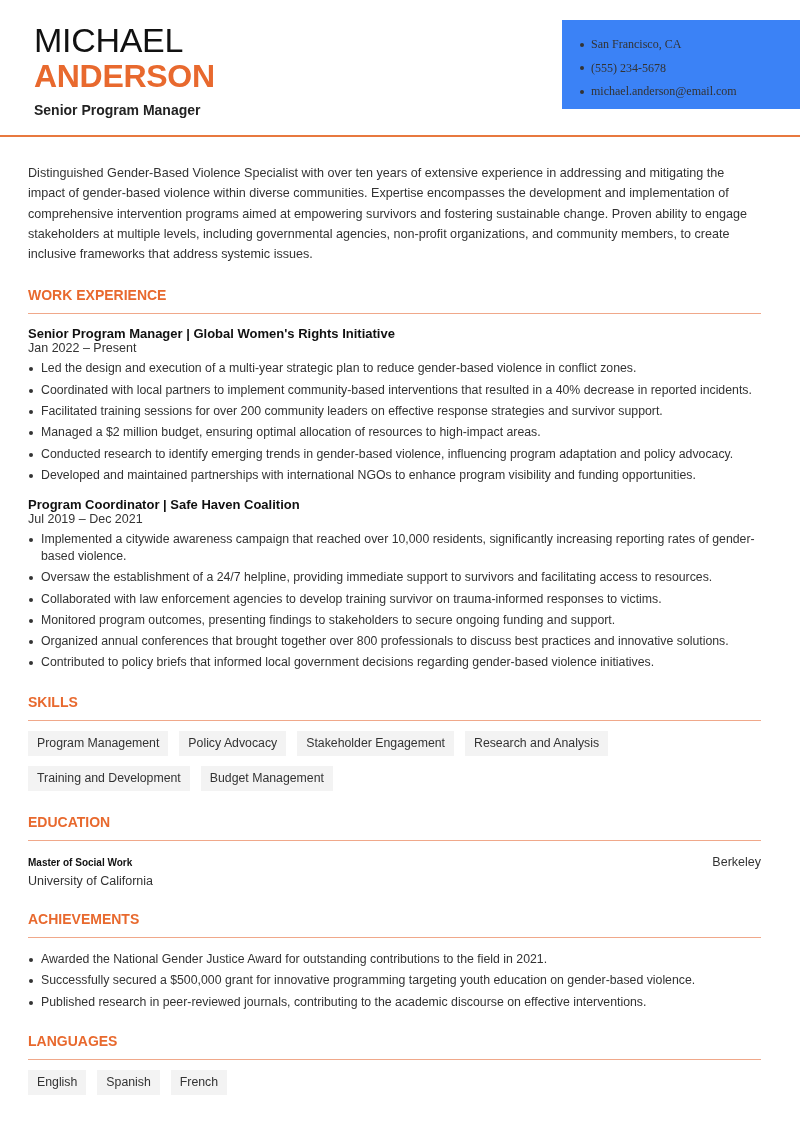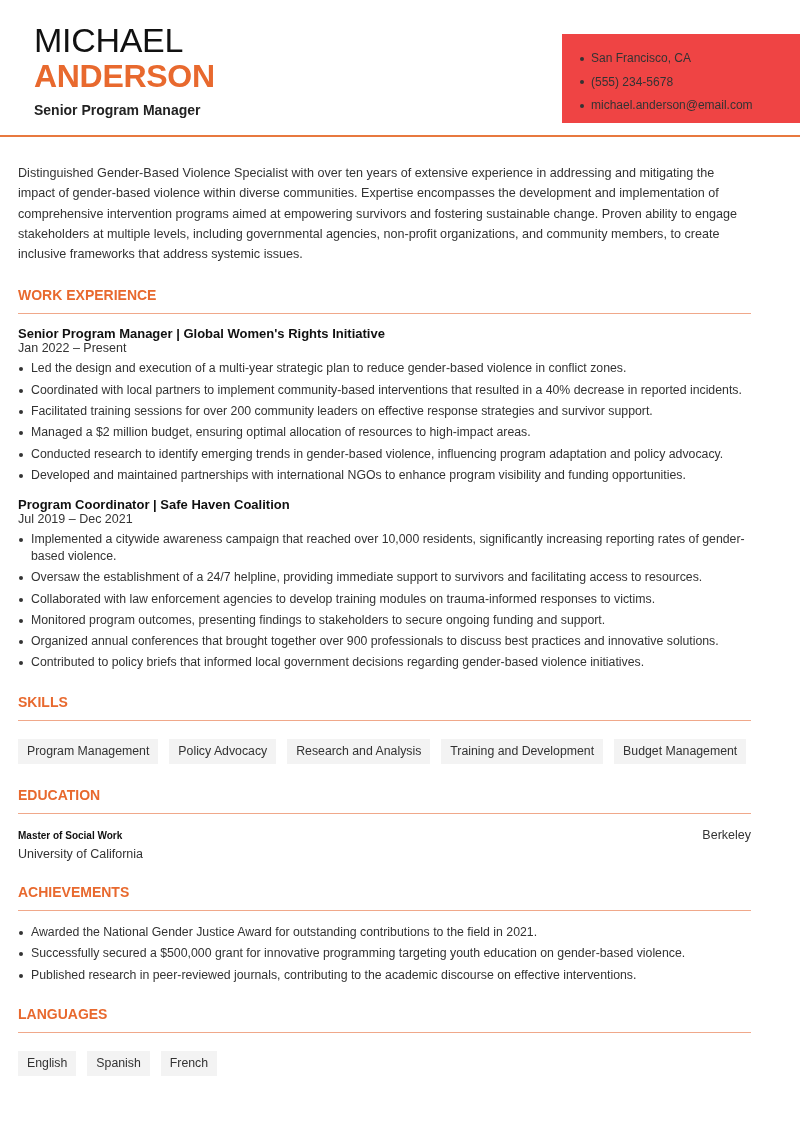--- a/index.html
+++ b/index.html
@@ -5,41 +5,41 @@
   * { box-sizing: border-box; margin: 0; padding: 0; }
   html, body { width: 800px; height: 1130px; background: #ffffff; overflow: hidden; }
   body { font-family: "Liberation Sans", "DejaVu Sans", sans-serif; color: #333333; position: relative; }
 
   .header { position: relative; height: 137px; border-bottom: 2px solid #e8793f; }
   .name-block { position: absolute; left: 34px; top: 22px; }
   .name-first { font-size: 34px; font-weight: 400; color: #111111; line-height: 36px; letter-spacing: -0.3px; }
   .name-last { font-size: 32px; font-weight: 700; color: #e8692e; line-height: 36px; letter-spacing: -0.3px; }
   .job-title { font-size: 14px; color: #222222; margin-top: 8px; font-weight: bold; }
 
-  .contact-box { position: absolute; left: 562px; top: 34px; width: 238px; height: 89px; background: #ef4444; padding: 13px 0 0 18px; }
+  .contact-box { position: absolute; left: 562px; top: 20px; width: 238px; height: 89px; background: #3b82f6; padding: 13px 0 0 18px; font-family: Liberation Serif, serif; }
   .contact-item { font-size: 12px; color: #333333; line-height: 23.5px; display: flex; align-items: center; }
   .bullet { display: inline-block; width: 4px; height: 4px; background: #333333; border-radius: 50%; margin-right: 7px; flex-shrink: 0; }
 
-  .content { position: absolute; left: 18px; top: 163px; width: 733px; }
+  .content { position: absolute; left: 28px; top: 163px; width: 733px; }
   .summary { font-size: 12.6px; line-height: 20.3px; color: #333333; }
 
   .section { margin-top: 22px; }
   .section-title { font-size: 14px; font-weight: 700; color: #e8692e; line-height: 18px; padding-bottom: 9px; border-bottom: 1.5px solid #f0a88a; }
 
   .job { margin-top: 12px; }
   .job + .job { margin-top: 14px; }
   .job-head { display: flex; justify-content: flex-end; align-items: baseline; margin-bottom: 5px; flex-direction: column; }
   .job-role { font-size: 13px; font-weight: 700; color: #111111; }
   .job-dates { font-size: 12.5px; color: #333333; }
 
   .bullets { list-style: none; }
   .bullets li { position: relative; padding-left: 13px; font-size: 12.3px; line-height: 16.5px; margin-bottom: 4.8px; color: #333333; }
   .bullets li::before { content: ""; position: absolute; left: 1px; top: 7px; width: 4px; height: 4px; border-radius: 50%; background: #333333; }
 
-  .tags { display: flex; flex-wrap: wrap; gap: 10px 11px; margin-top: 18px; }
+  .tags { display: flex; flex-wrap: wrap; gap: 10px 11px; margin-top: 10px; }
   .tag { background: #f3f3f3; font-size: 12.3px; color: #333333; padding: 0 9px; height: 25px; line-height: 25px; }
 
   .edu { margin-top: 14px; }
   .edu-head { display: flex; justify-content: space-between; align-items: baseline; }
   .edu-degree { font-size: 10px; font-weight: 700; color: #111111; }
   .edu-loc { font-size: 12.5px; color: #333333; }
   .edu-school { font-size: 12.5px; color: #333333; margin-top: 5px; }
 
   .ach-list { margin-top: 13px; }
 </style>
@@ -90,33 +90,34 @@
     </div>
 
     <div class="job">
       <div class="job-head">
         <span class="job-role">Program Coordinator | Safe Haven Coalition</span>
         <span class="job-dates">Jul 2019 – Dec 2021</span>
       </div>
       <ul class="bullets">
         <li>Implemented a citywide awareness campaign that reached over 10,000 residents, significantly increasing reporting rates of gender-based violence.</li>
         <li>Oversaw the establishment of a 24/7 helpline, providing immediate support to survivors and facilitating access to resources.</li>
-        <li>Collaborated with law enforcement agencies to develop training modules on trauma-informed responses to victims.</li>
+        <li>Collaborated with law enforcement agencies to develop training survivor on trauma-informed responses to victims.</li>
         <li>Monitored program outcomes, presenting findings to stakeholders to secure ongoing funding and support.</li>
-        <li>Organized annual conferences that brought together over 900 professionals to discuss best practices and innovative solutions.</li>
+        <li>Organized annual conferences that brought together over 800 professionals to discuss best practices and innovative solutions.</li>
         <li>Contributed to policy briefs that informed local government decisions regarding gender-based violence initiatives.</li>
       </ul>
     </div>
   </div>
 
   <div class="section">
     <div class="section-title">SKILLS</div>
     <div class="tags">
       <span class="tag">Program Management</span>
       <span class="tag">Policy Advocacy</span>
+      <span class="tag">Stakeholder Engagement</span>
       <span class="tag">Research and Analysis</span>
       <span class="tag">Training and Development</span>
       <span class="tag">Budget Management</span>
     </div>
   </div>
 
   <div class="section">
     <div class="section-title">EDUCATION</div>
     <div class="edu">
       <div class="edu-head">

